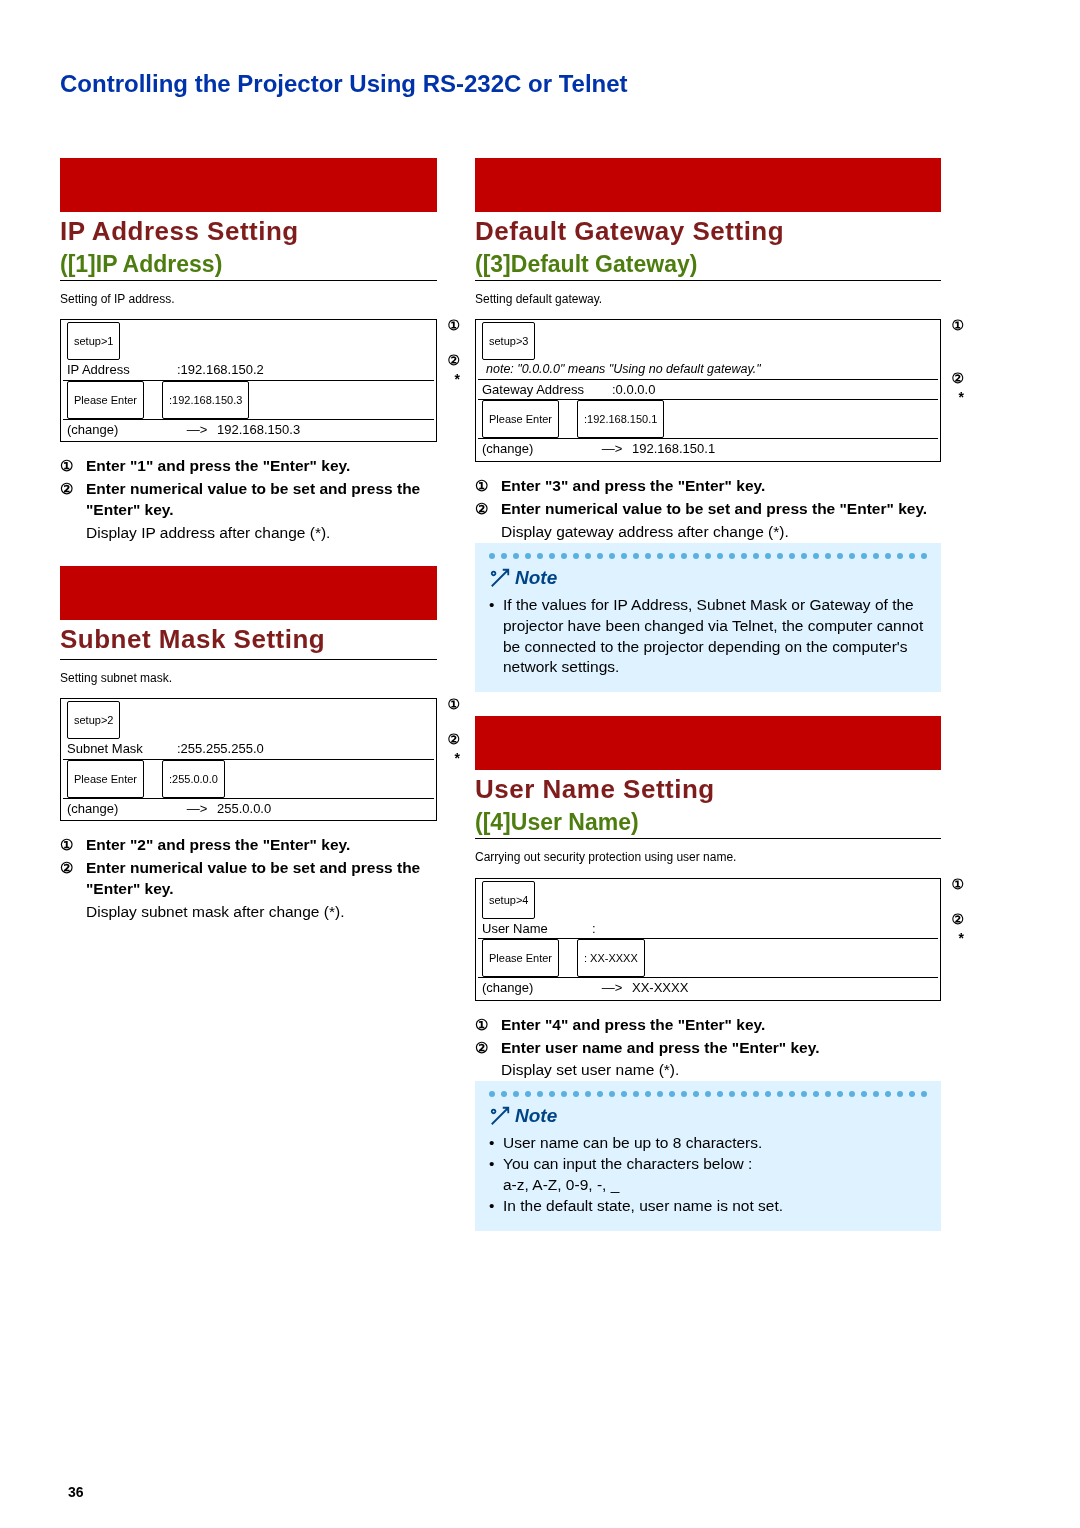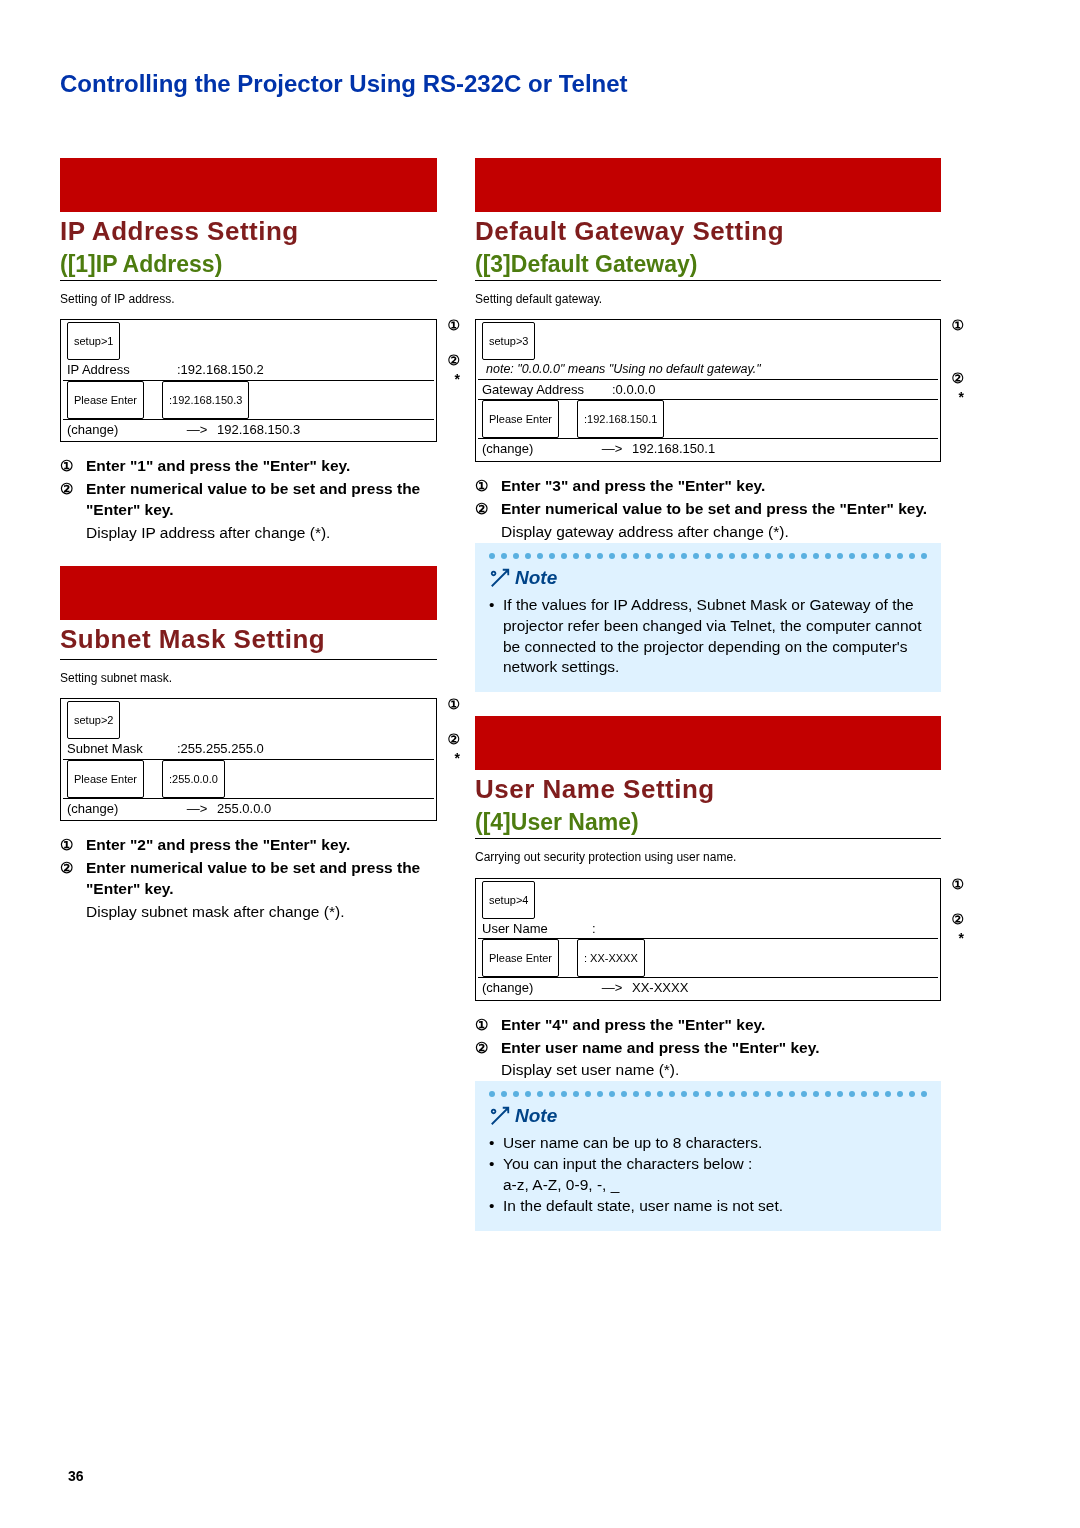--- a/index.html
+++ b/index.html
@@ -29,21 +29,21 @@
   .steps .plain { font-weight:normal; margin-left:26px; margin-top:2px; }
   .note-head { display:flex; align-items:center; gap:4px; color:#004488; font-style:italic; font-size:19px; font-weight:bold; margin:8px 0 6px 0;text-align:center; }
   .note-head svg { width:22px; height:22px; }
   .note-box { background:#dff2ff; padding:10px 14px 14px 14px; margin-bottom:24px; position:relative; }
   .note-dots { display:flex; gap:6px; margin-bottom:4px; }
   .note-dots span { width:6px; height:6px; border-radius:50%; background:#5ab0e0; display:inline-block; }
   .note-ul { font-size:15.5px; line-height:1.35; list-style:none; }
   .note-ul li { display:flex; }
   .note-ul li .b { width:14px; }
   .note-ul li .c { flex:1; }
-  .pg { position:absolute; bottom:44px; left:68px; font-size:14px; font-weight:bold;margin-top:16px; }
+  .pg { position:absolute; bottom:28px; left:68px; font-size:14px; font-weight:bold;margin-top:16px; }
   .gap { height:22px; }
 </style>
 </head>
 <body>
 
 <div class="page">
   <div class="main-title">Controlling the Projector Using RS-232C or Telnet</div>
 
 
   <div class="cols">
@@ -220,21 +220,21 @@
           </div>
         <div class="note-head">
           <svg viewBox="0 0 24 24">
               <path fill="none" stroke="#004488" stroke-width="2" d="M3 21 L21 3 M15 3 L21 3 L21 9 M5 5 a2 2 0 1 0 0.001 0"></path>
             </svg>
           <span>Note</span>
         </div>
         <ul class="note-ul">
           <li>
               <span class="b">•</span>
-              <span class="c">If the values for IP Address, Subnet Mask or Gateway of the projector refer been changed via Telnet, the computer cannot be connected to the projector depending on the computer's network settings.</span>
+              <span class="c">If the values for IP Address, Subnet Mask or Gateway of the projector have been changed via Telnet, the computer cannot be connected to the projector depending on the computer's network settings.</span>
             </li>
         </ul>
       </div>
 
       <div class="red-bar"></div>
       <div class="sec-title">User Name Setting</div>
       <div class="sub-title">([4]User Name)</div>
       <hr class="sub-rule">
       <div class="body">Carrying out security protection using user name.</div>
       <div class="term">

